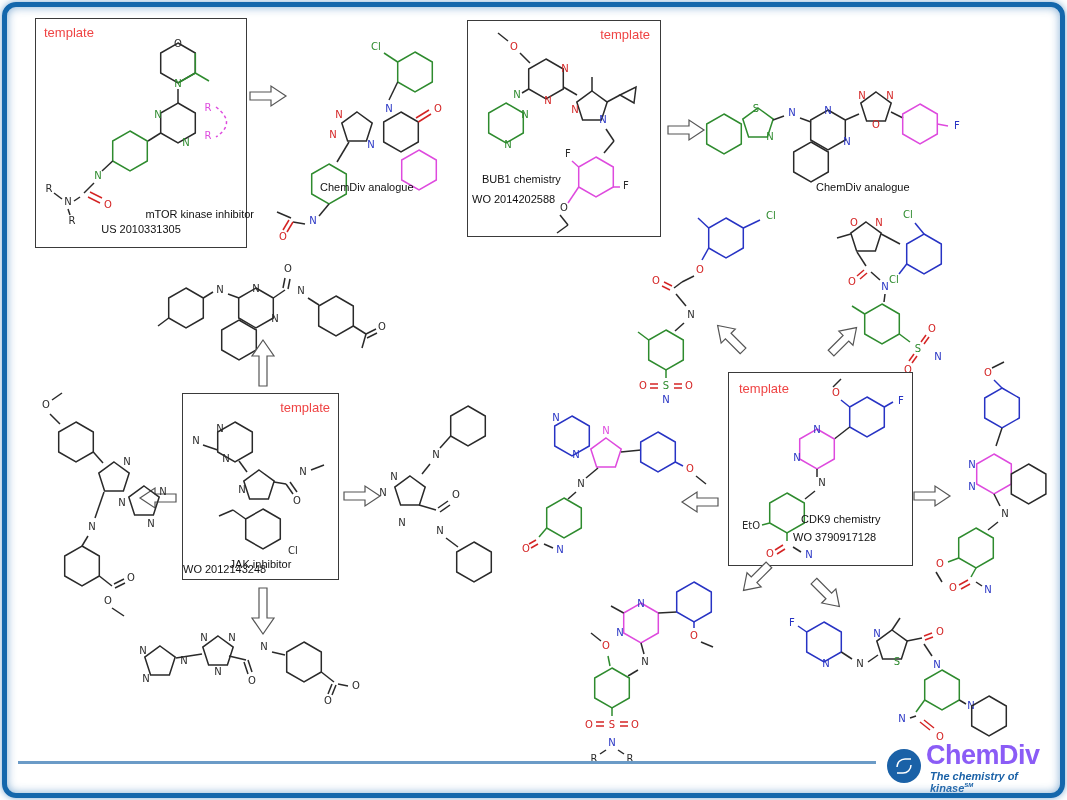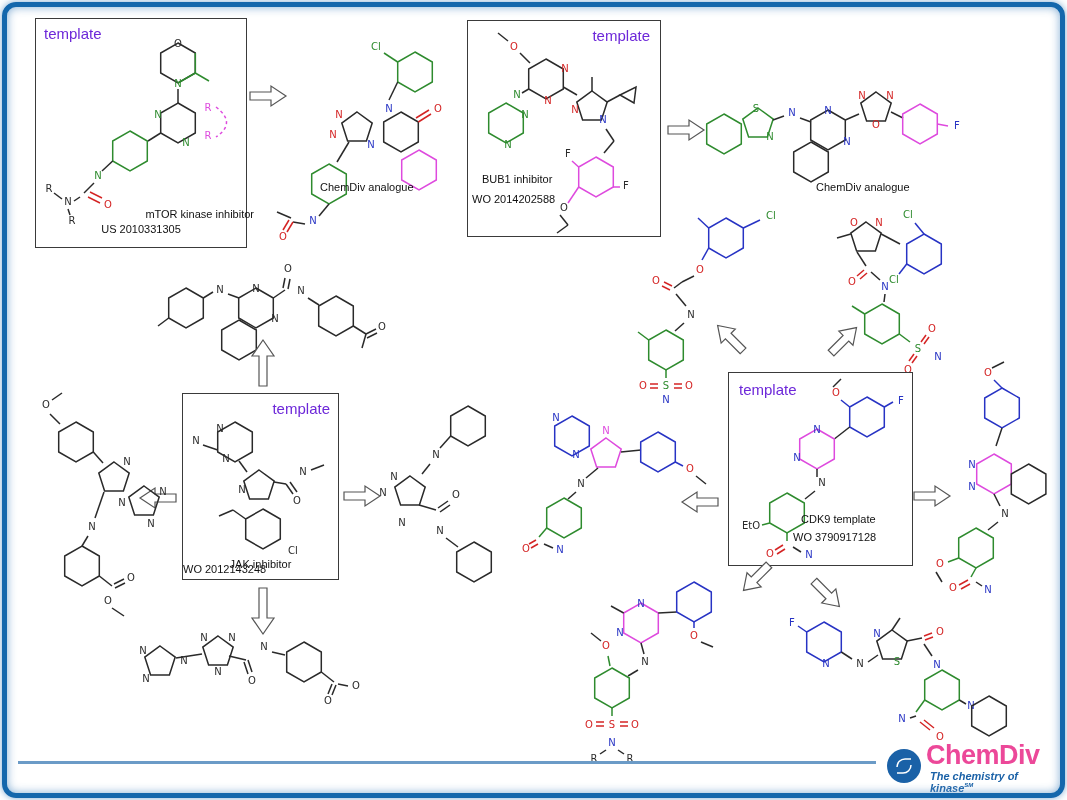--- a/index.html
+++ b/index.html
@@ -2,32 +2,32 @@
 <html><head>
 <meta charset="utf-8">
 <style>
   html,body{margin:0;padding:0}
   body{width:1067px;height:800px;background:#fff;position:relative;overflow:hidden;
        font-family:"Liberation Sans",sans-serif}
   .frame{position:absolute;inset:2px;border:5px solid #1467ac;border-radius:14px;
          box-shadow:inset 0 0 10px rgba(110,160,205,.85),0 0 7px rgba(110,160,205,.9);
          pointer-events:none;z-index:50}
   .tbox{position:absolute;border:1.4px solid #3a3a3a}
-  .tlabel{position:absolute;font-size:15px;color:#6d28d9;white-space:nowrap}
+  .tlabel{position:absolute;font-size:13px;color:#ef4444;white-space:nowrap}
   .cap{position:absolute;font-size:11px;color:#111;white-space:nowrap}
   svg{position:absolute;overflow:visible}
   svg *{stroke-width:1.5}
   svg line,svg polyline,svg path,svg polygon.ring{fill:none}
   .sk{stroke:#2a2a2a}.sg{stroke:#2e8b2e}.sm{stroke:#de4ade}.sb{stroke:#2733c4}.sr{stroke:#d42424}
   svg text{font-family:"DejaVu Sans",sans-serif;font-size:10px;text-anchor:middle;stroke:none}
   .tk{fill:#2a2a2a}.tg{fill:#2e8b2e}.tm{fill:#de4ade}.tb{fill:#2733c4}.tr{fill:#d42424}
   .arw{fill:#fff;stroke:#555;stroke-width:1.2}
   .rule{position:absolute;left:18px;top:761px;width:858px;height:3px;background:#6b9bc7}
   .logo{position:absolute;left:884px;top:742px;width:176px;height:50px}
-  .brand{position:absolute;left:42px;top:-2px;font-weight:bold;font-size:27px;color:#ec4899;letter-spacing:-.5px}
+  .brand{position:absolute;left:42px;top:-2px;font-weight:bold;font-size:27px;color:#8b5cf6;letter-spacing:-.5px}
   .tag{position:absolute;left:46px;top:28px;font-style:italic;font-size:11px;font-weight:bold;color:#1a61a7}
   .tag sup{font-size:6px}
 </style>
 </head>
 <body>
 
 <svg width="0" height="0">
 <defs>
   <polygon id="hex" class="ring" points="0,-20 17.3,-10 17.3,10 0,20 -17.3,10 -17.3,-10"></polygon>
   <polygon id="pent" class="ring" points="0,-16 15.2,-4.9 9.4,12.9 -9.4,12.9 -15.2,-4.9"></polygon>
@@ -129,21 +129,21 @@
     <use href="#hex" transform="translate(128,156)" class="sm"></use>
     <text x="100" y="136" class="tk">F</text>
     <line class="sm" x1="110.7" y1="146" x2="104" y2="140"></line>
     <text x="158" y="168" class="tk">F</text>
     <line class="sm" x1="145.3" y1="166" x2="152" y2="166"></line>
     <line class="sm" x1="110.7" y1="166" x2="100" y2="182"></line>
     <text x="96" y="190" class="tk">O</text>
     <line class="sk" x1="92" y1="194" x2="100" y2="204"></line>
     <line class="sk" x1="100" y1="204" x2="89" y2="212"></line>
   </svg>
-  <div class="cap" style="left:14px;top:152px">BUB1 inhibitor</div>
+  <div class="cap" style="left:14px;top:152px">BUB1 chemistry</div>
   <div class="cap" style="left:4px;top:172px">WO 2014202588</div>
 </div>
 
 <svg style="left:668px;top:120px" width="38" height="20">
     <use href="#arrow"></use>
   </svg>
 
 <svg style="left:698px;top:72px" width="272" height="112">
   <use href="#hex" transform="translate(26,62)" class="sg"></use>
   <use href="#pent" transform="translate(60,52)" class="sg"></use>
@@ -388,21 +388,21 @@
     <use href="#hex" transform="translate(58,140)" class="sg"></use>
     <line class="sg" x1="40.7" y1="150" x2="33" y2="152"></line>
     <text x="22" y="156" class="tk">EtO</text>
     <line class="sg" x1="58" y1="160" x2="58" y2="168"></line>
     <line class="sr" x1="54" y1="172" x2="46" y2="177"></line>
     <line class="sr" x1="56" y1="176" x2="48" y2="181"></line>
     <text x="41" y="184" class="tr">O</text>
     <line class="sk" x1="64" y1="174" x2="72" y2="179"></line>
     <text x="80" y="185" class="tb">N</text>
   </svg>
-  <div class="cap" style="left:72px;top:140px">CDK9 template</div>
+  <div class="cap" style="left:72px;top:140px">CDK9 chemistry</div>
   <div class="cap" style="left:64px;top:158px">WO 3790917128</div>
 </div>
 
 <svg style="left:680px;top:492px" width="38" height="20">
     <use href="#arrowl"></use>
   </svg>
 <svg style="left:914px;top:486px" width="38" height="20">
     <use href="#arrow"></use>
   </svg>
 <svg style="left:738px;top:570px" width="40" height="40">

